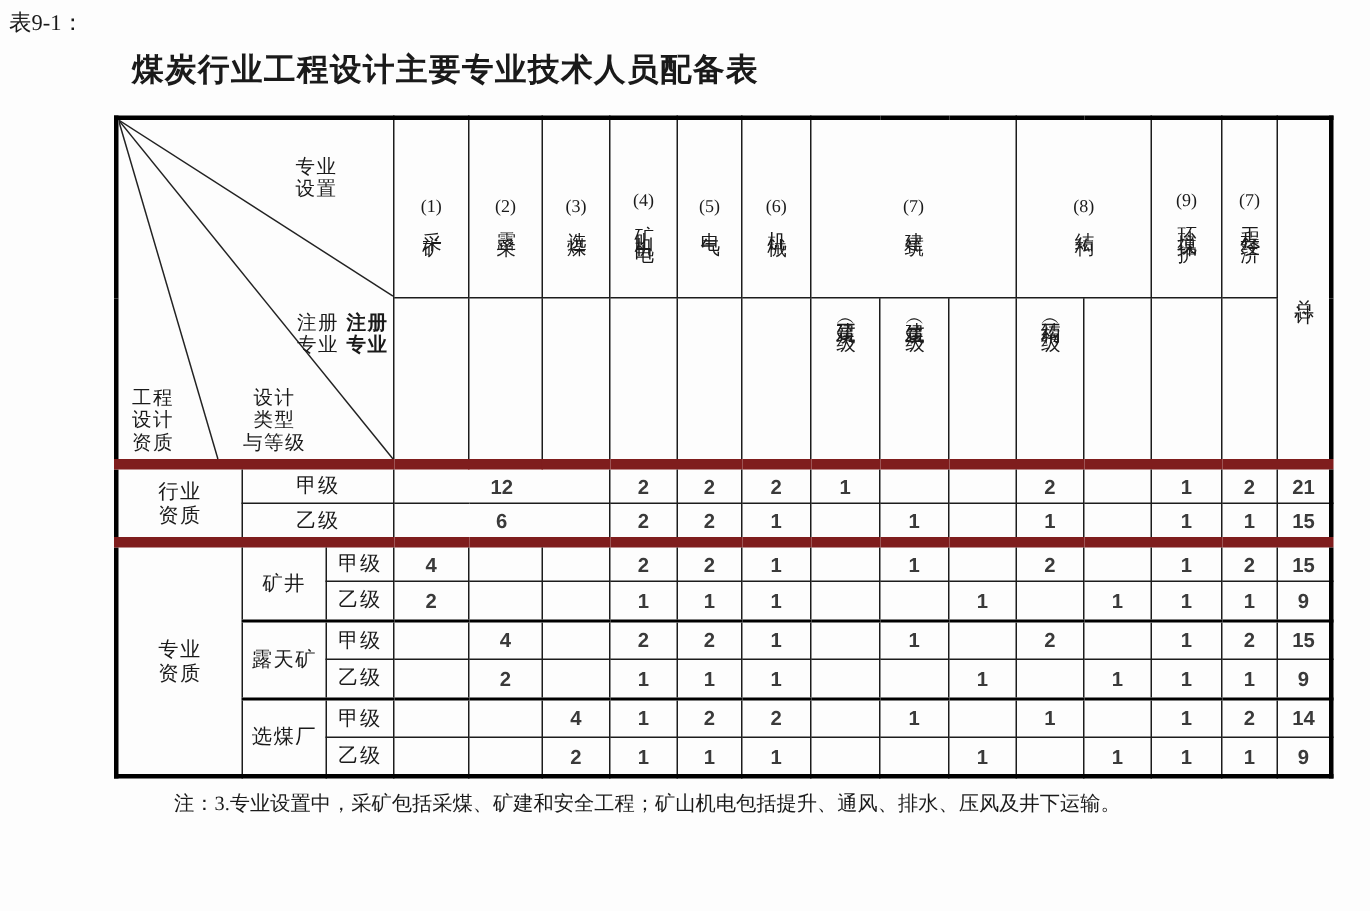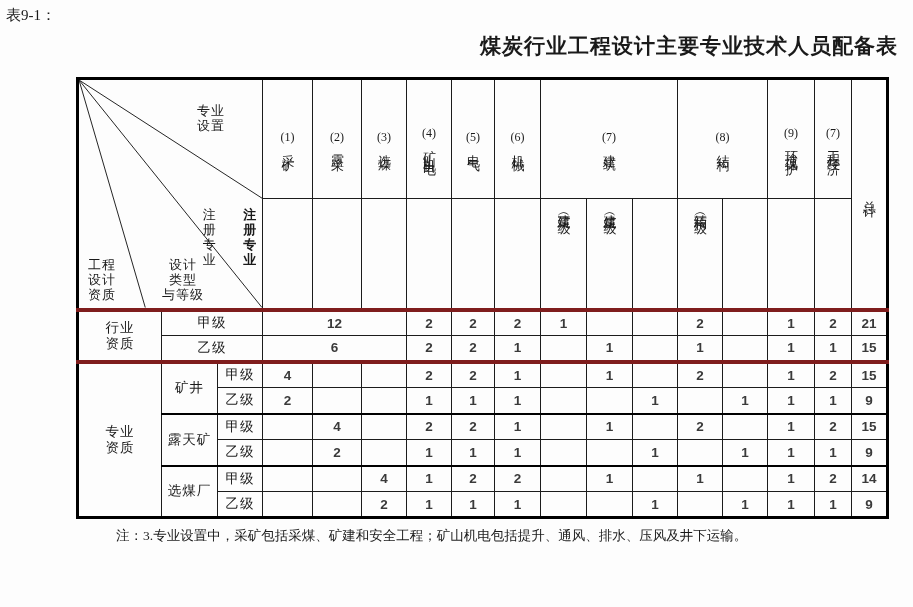--- a/index.html
+++ b/index.html
@@ -3,38 +3,38 @@
 <meta charset="utf-8">
 <style>
   html,body { margin:0; padding:0; }
   body {
     width:913px; height:607px; background:#fdfdfd; position:relative;
     font-family:"Liberation Serif","DejaVu Serif",serif; color:#1a1a1a;
     overflow:hidden;
   }
   .tag { position:absolute; left:6px; top:6px; font-size:15px; }
   .title {
-    position:absolute; left:88px; top:32px; width:810px; text-align:right;
+    position:absolute; left:88px; top:32px; width:810px; text-align:left;
     font-size:21px; font-weight:bold; letter-spacing:1px;
     font-family:"Liberation Sans","DejaVu Sans",sans-serif;
   }
   table.grid {
     position:absolute; left:76px; top:77px;
     border-collapse:collapse; table-layout:fixed;
     border:3px solid #000;
   }
   .grid th, .grid td {
     border:1px solid #1c1c1c; padding:0; margin:0;
     font-weight:normal; text-align:center; vertical-align:middle;
     overflow:hidden;
   }
   tr.hr1 { height:120px; }
   tr.hr2 { height:111px; }
   tr.br  { height:26px; }
-  tr.t3 > td { border-top:4px solid #7f1d1d; }
+  tr.t3 > td { border-top:7px solid #7f1d1d; }
   tr.t2 > td { border-top:2px solid #000; }
 
   .hcell { display:flex; flex-direction:column; align-items:center; padding-top:4px; }
   .num { font-size:12px; line-height:14px; }
   .vtxt {
     writing-mode:vertical-rl; text-orientation:upright;
     font-size:13px; letter-spacing:4px; margin:0 auto;
   }
   th.sub { vertical-align:top; }
   th.sub .vtxt { padding-top:5px; letter-spacing:2px; }
@@ -44,21 +44,21 @@
   td.v {
     font-family:"Liberation Sans","DejaVu Sans",sans-serif;
     font-weight:bold; font-size:13.5px; color:#3a3a3a;
   }
 
   td.corner { position:relative; padding:0; vertical-align:top; }
   .diag { position:absolute; left:0; top:0; width:100%; height:100%; }
   .diag line { stroke:#222; stroke-width:1; }
   .ctext { position:absolute; font-size:13px; line-height:15px; white-space:pre-line; text-align:center; letter-spacing:1px; }
   .c-top { left:118px; top:23px; }
-  .c-mid { left:119px; top:127px; display:flex; gap:17px; }
+  .c-mid { left:119px; top:127px; display:flex; gap:5px; }
   .c-mid .b { font-weight:bold; }
   .c-bl  { left:9px;  top:177px; }
   .c-bm  { left:83px; top:177px; }
 
   .notes { position:absolute; left:116px; top:527px; display:flex; font-size:13.5px; }
   .nprefix { flex:0 0 26px; line-height:18px; }
   .nitems { width:742px; }
   .nitem { line-height:18px; margin-bottom:2px; white-space:pre-line; }
 </style>
 </head>

